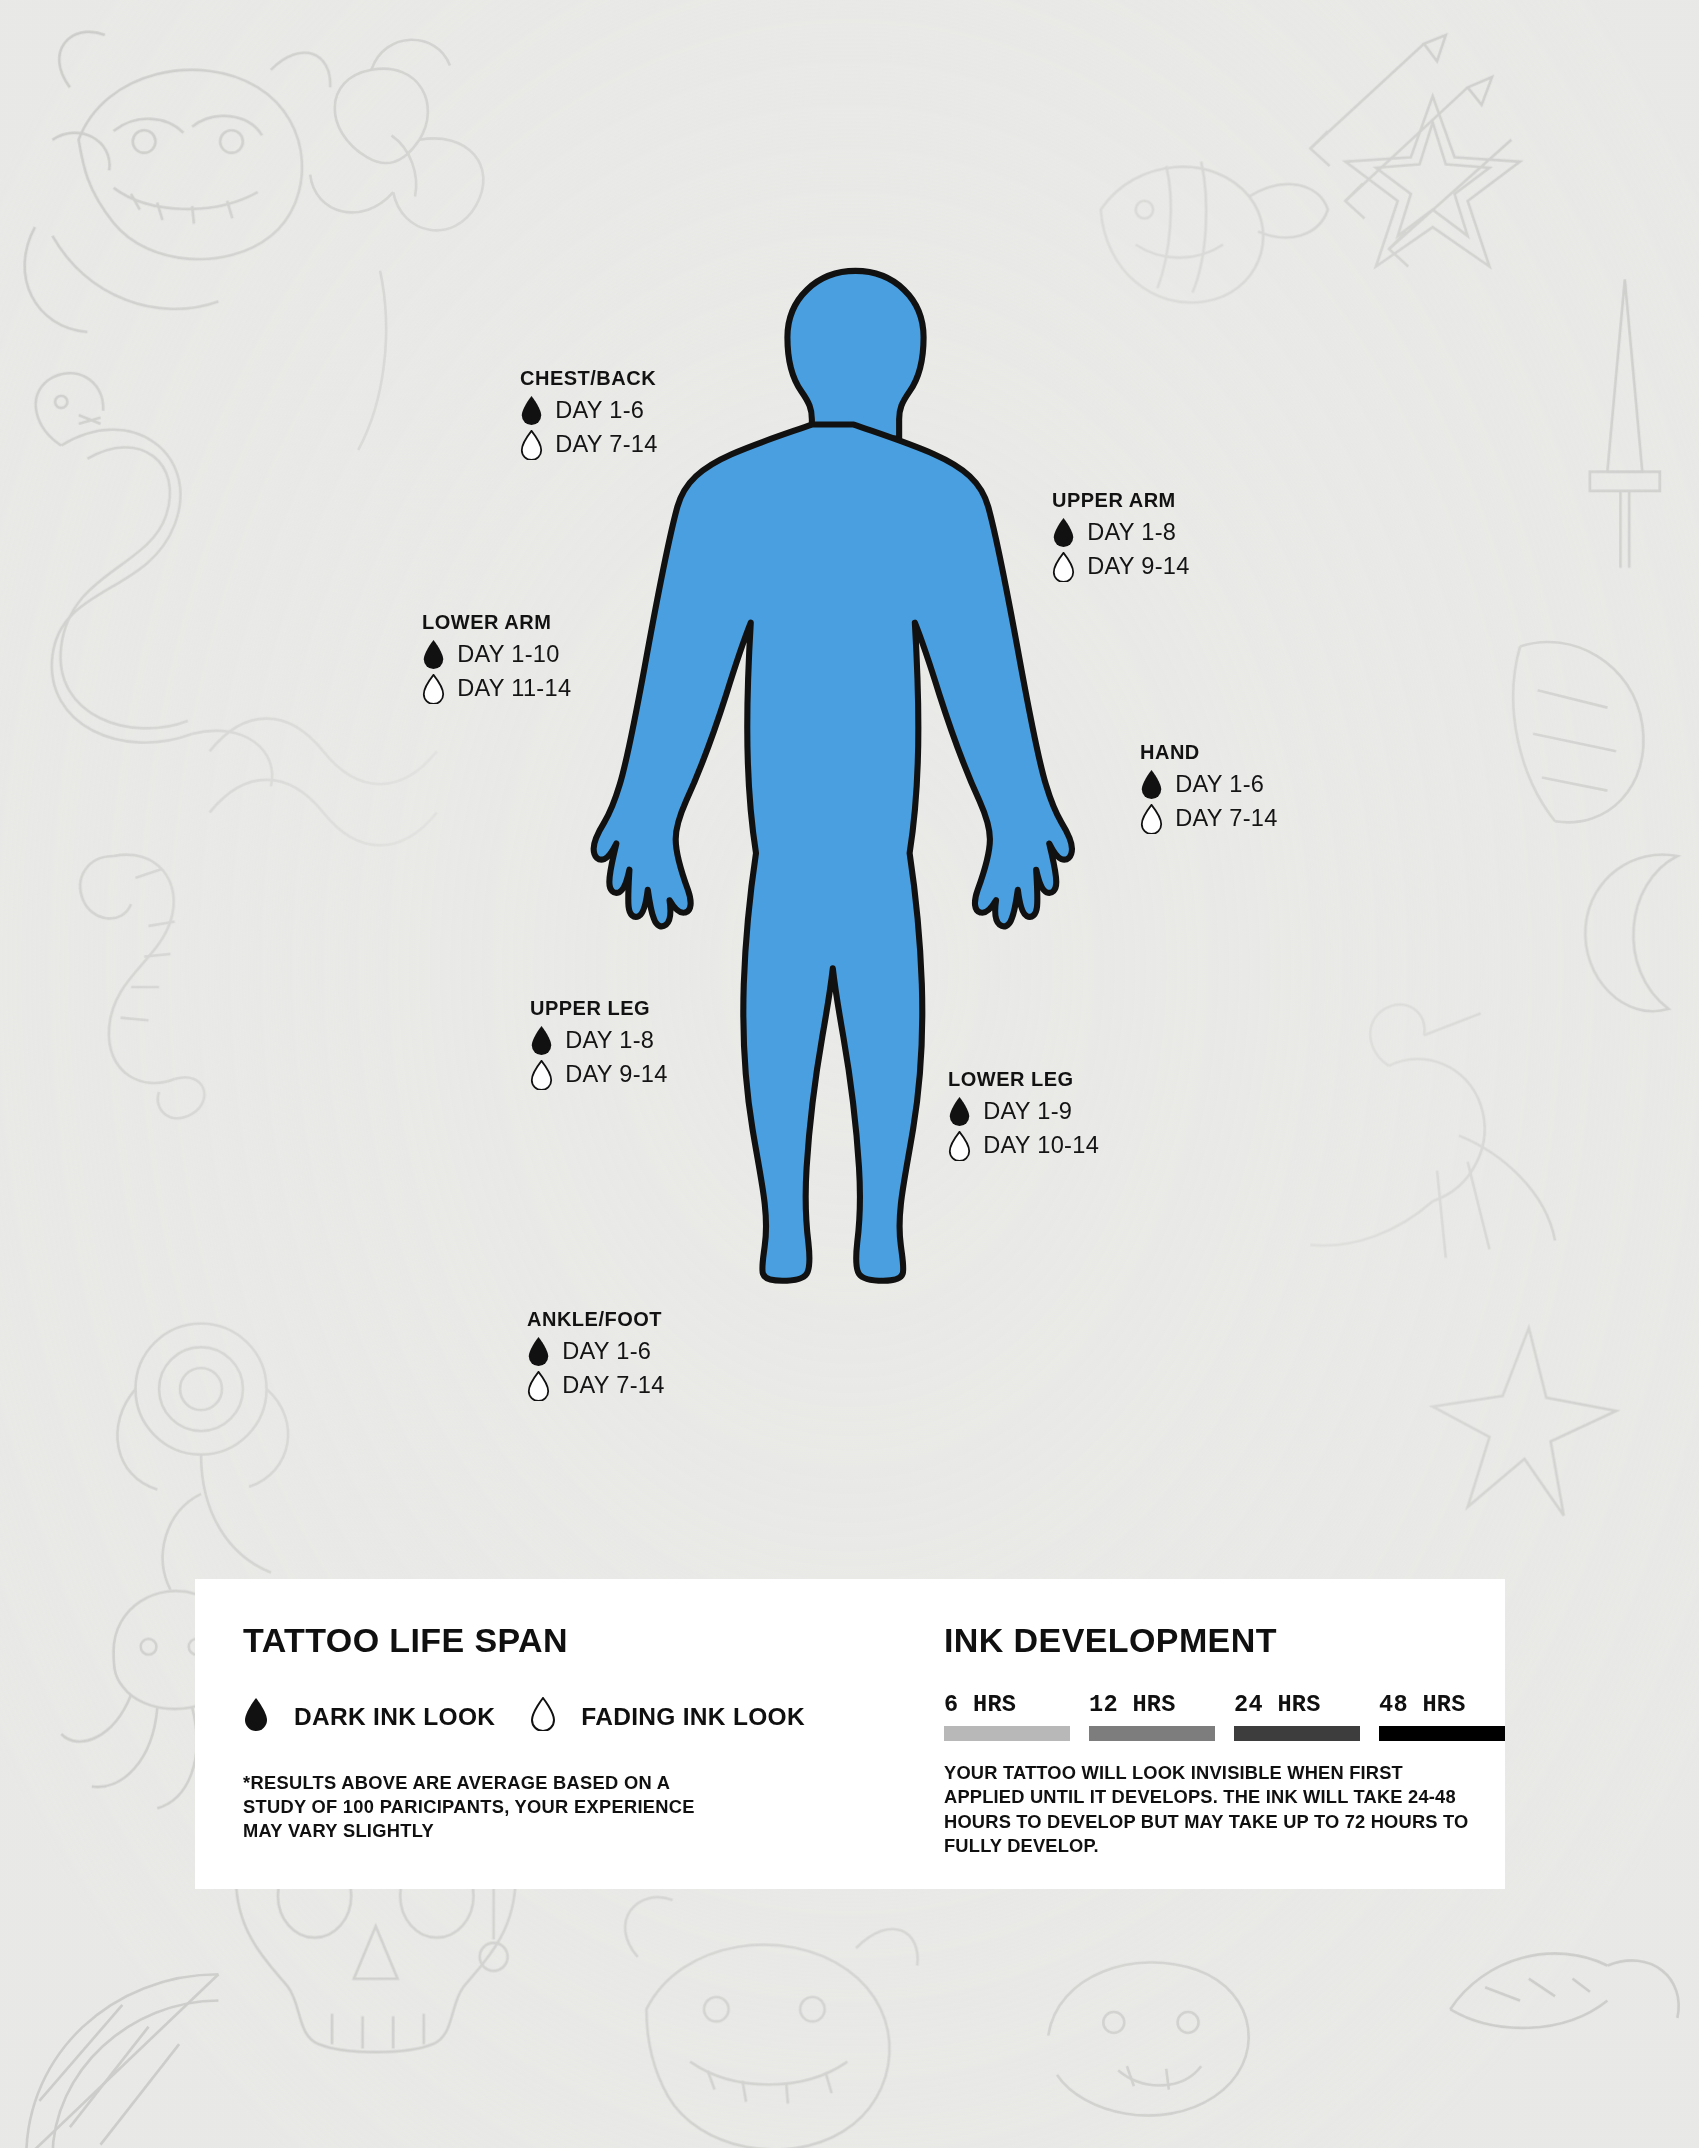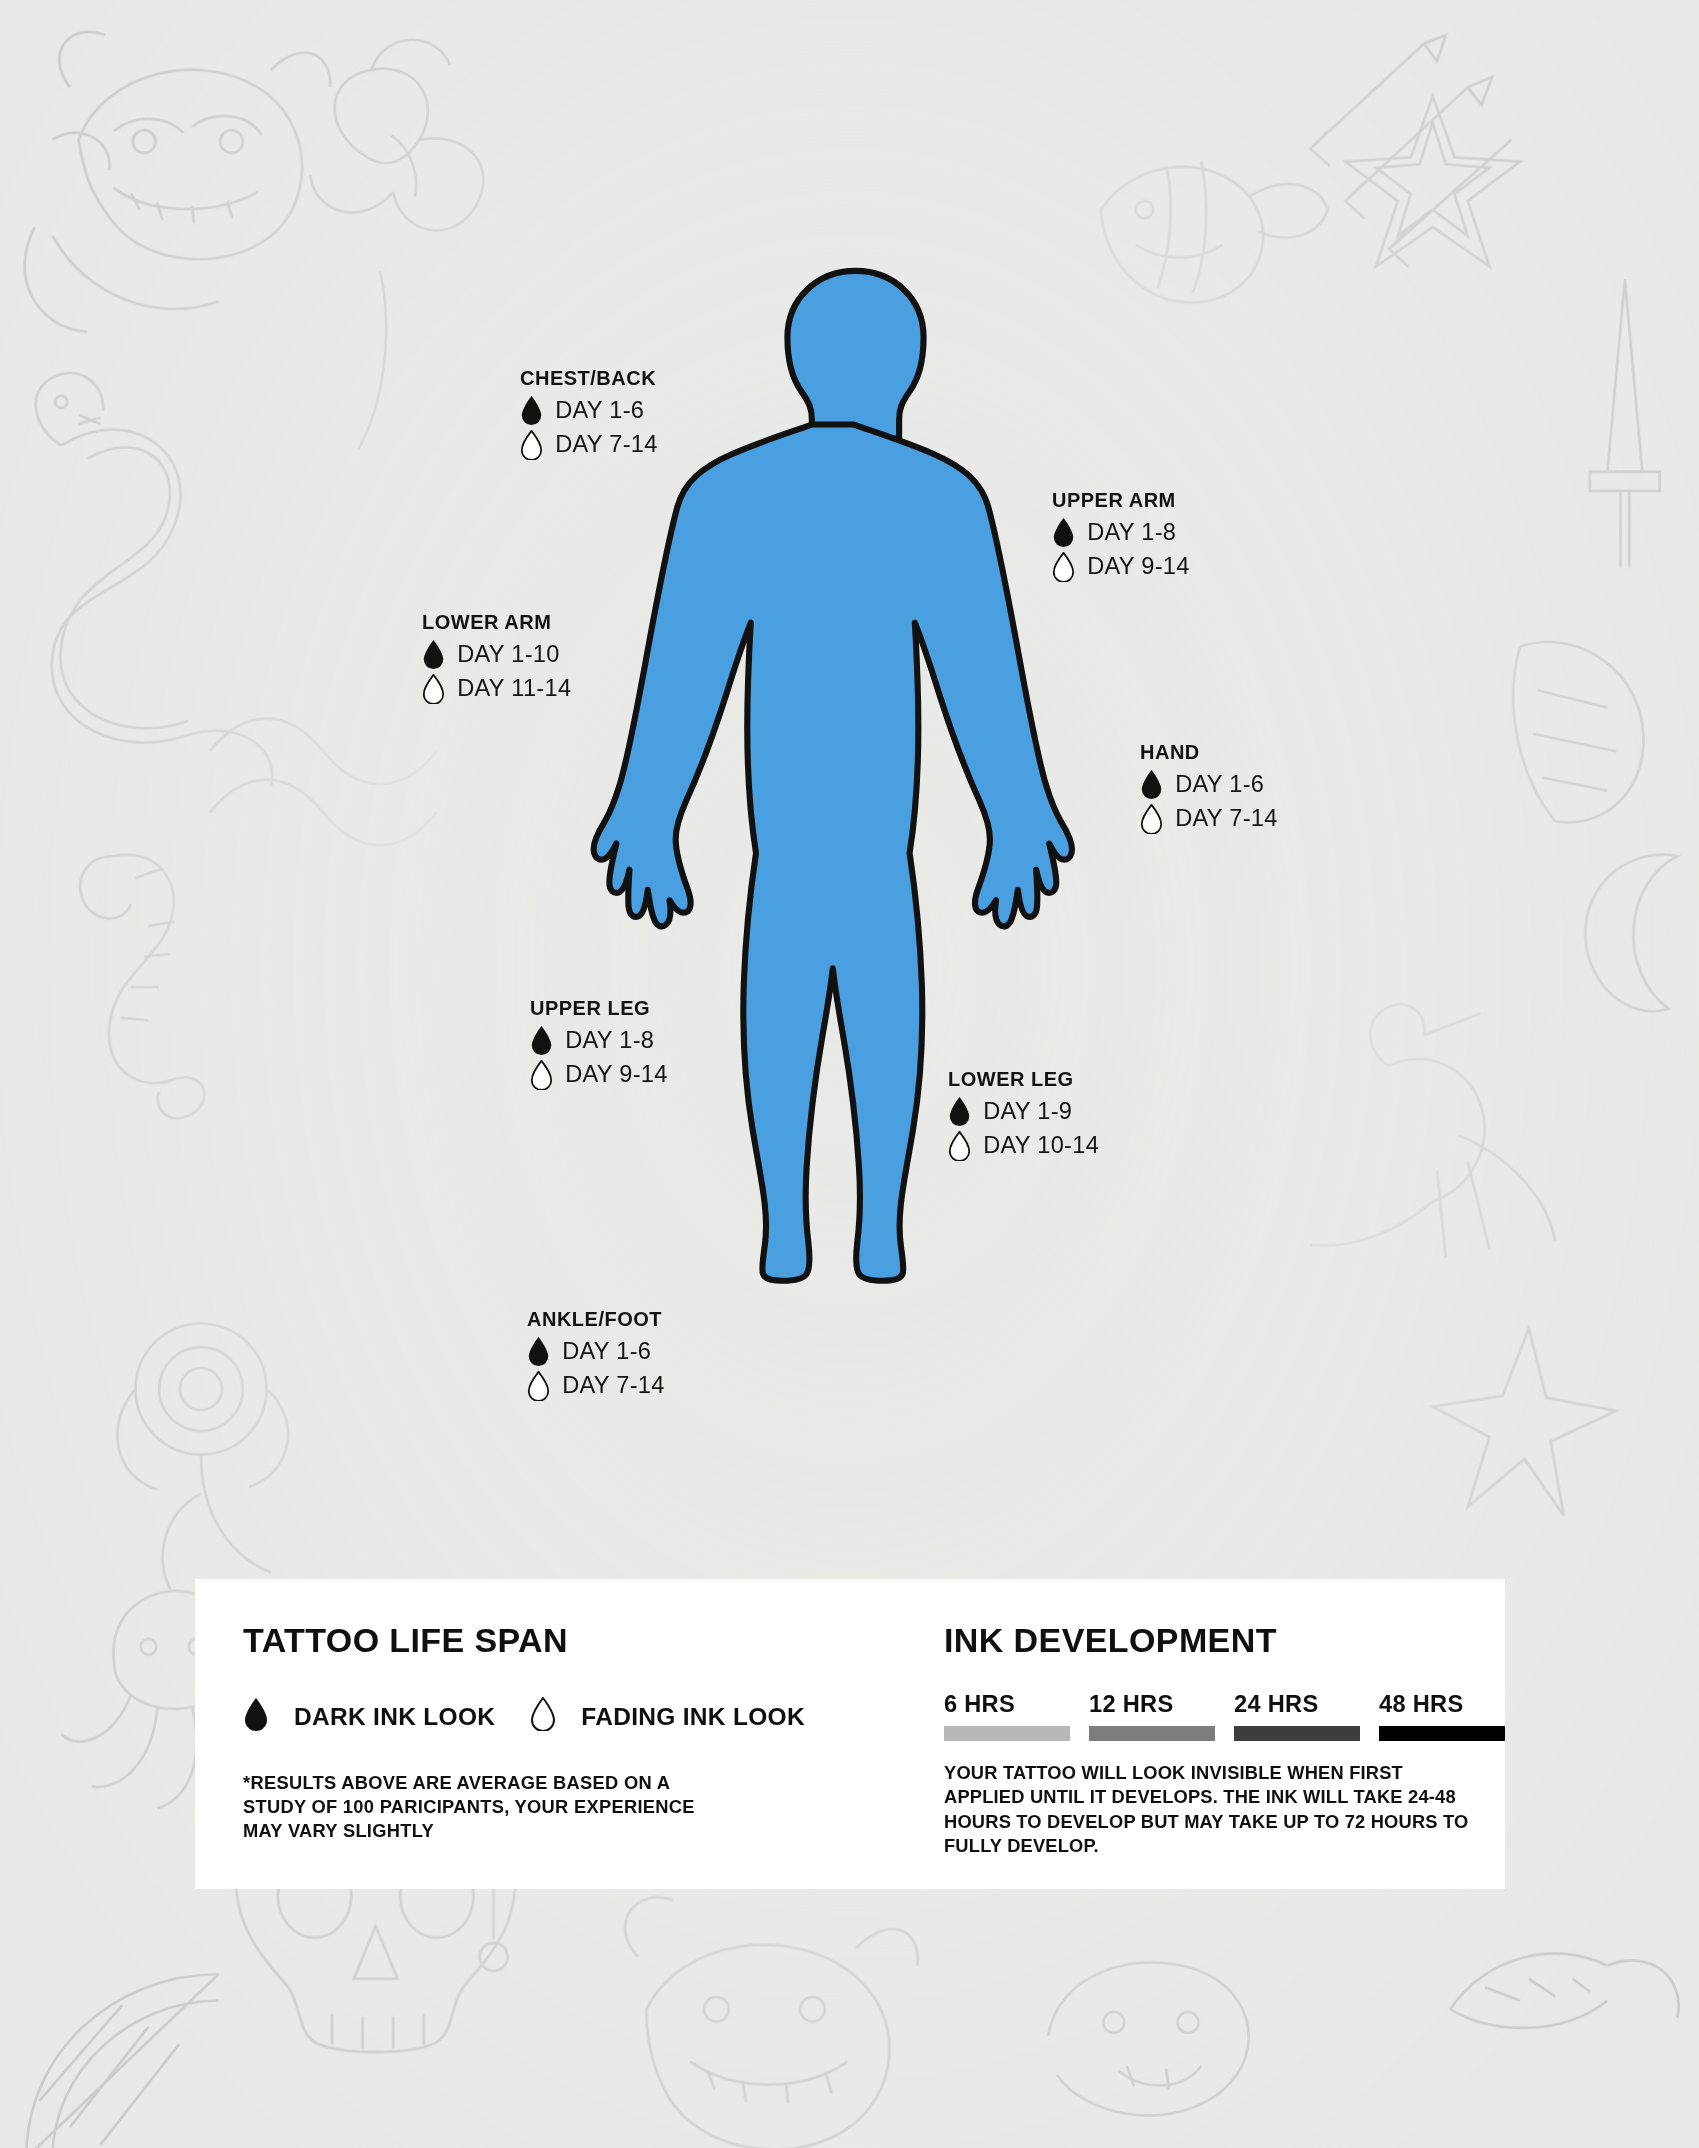--- a/index.html
+++ b/index.html
@@ -138,20 +138,21 @@
     letter-spacing: 0.3px;
     color: #101010;
     max-width: 454px;
   }
 
   
   .ink-bars {
     display: flex;
     gap: 19px;
     margin-top: 31px;
+    font-family: Liberation Mono, monospace;
   }
   .ink-col { width: 127px; }
   .ink-col .hrs {
     font-size: 23.6px;
     font-weight: bold;
     letter-spacing: 0.3px;
     color: #101010;
     margin-bottom: 7.9px;
   }
   .ink-col .bar {

